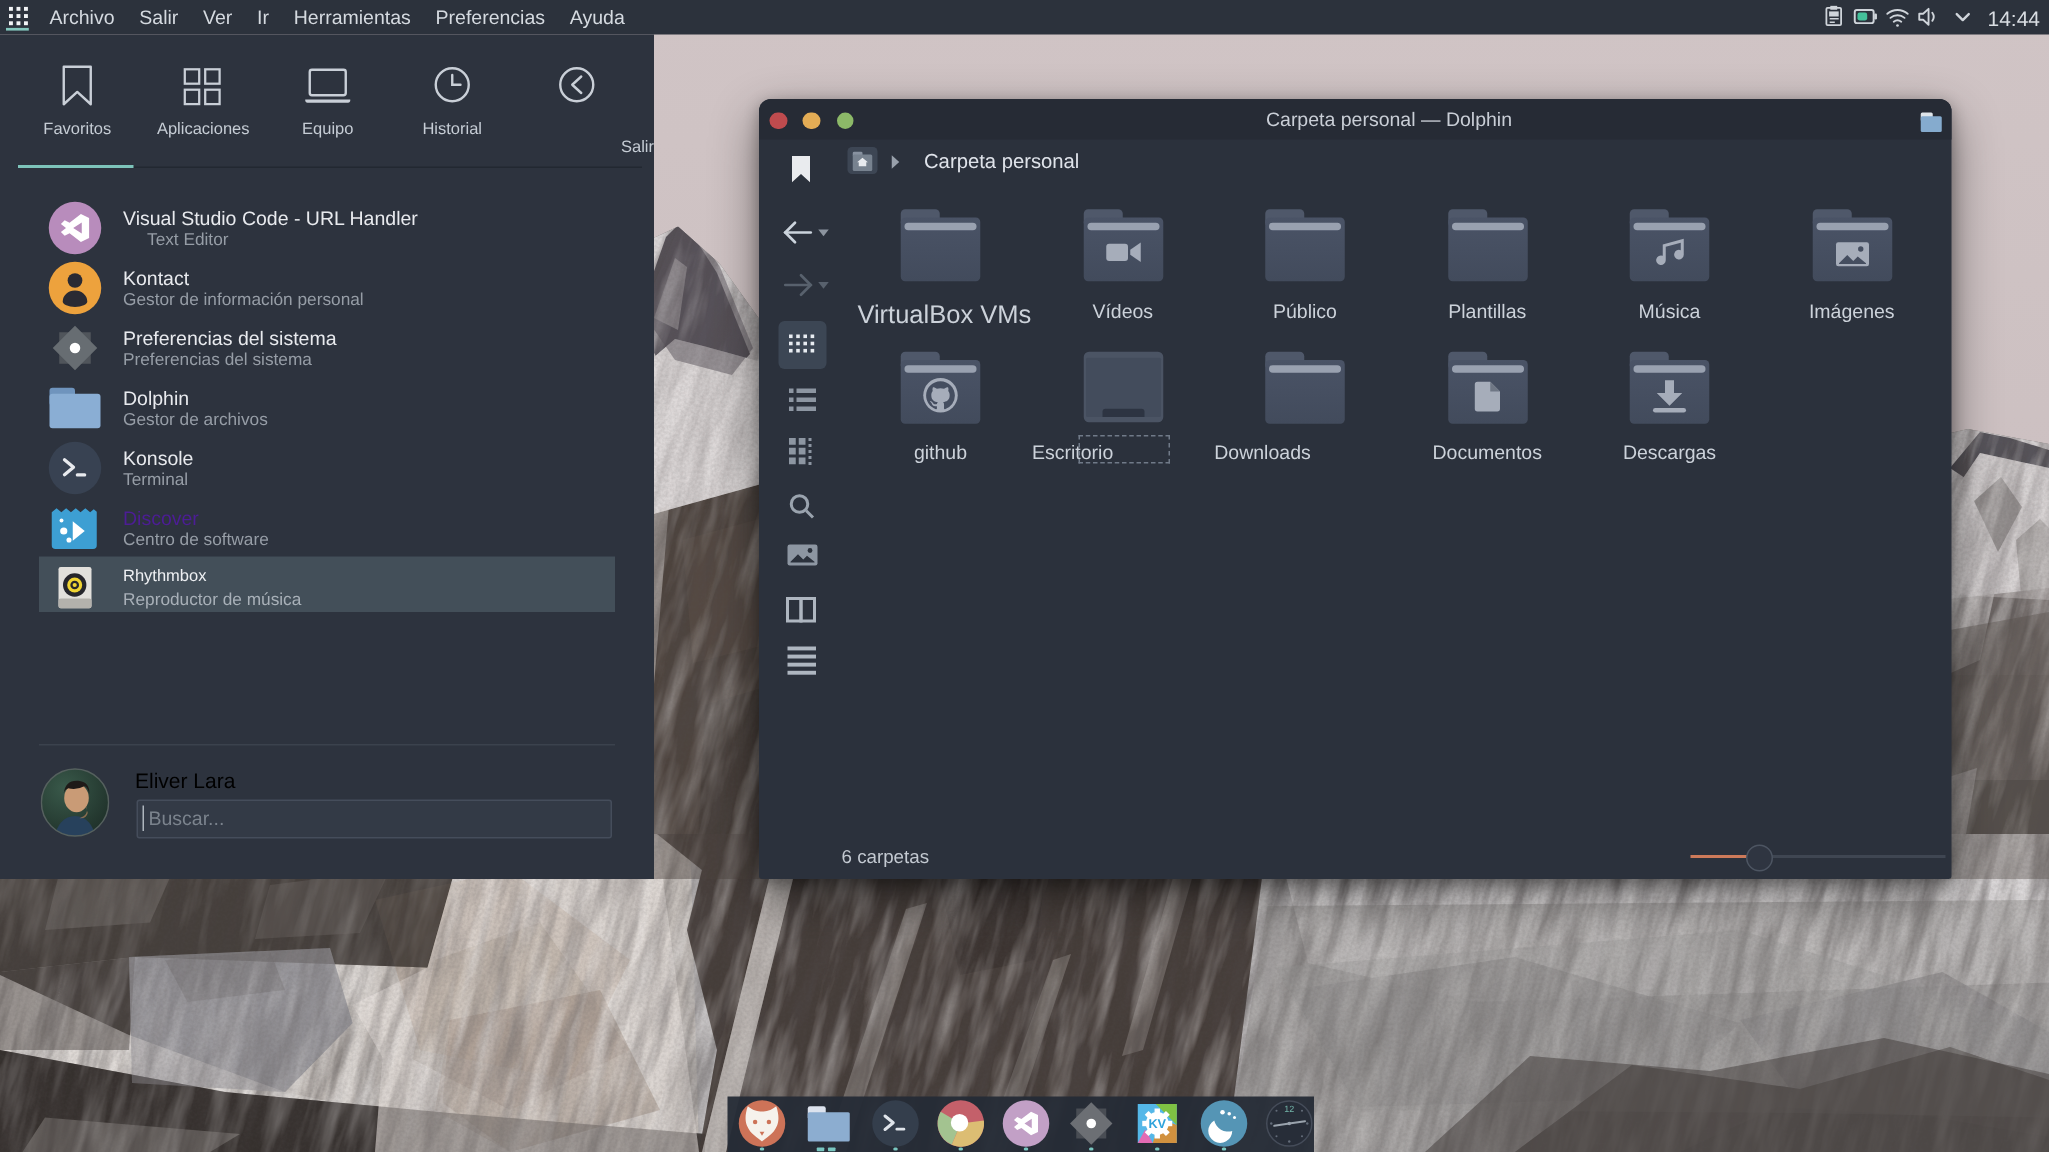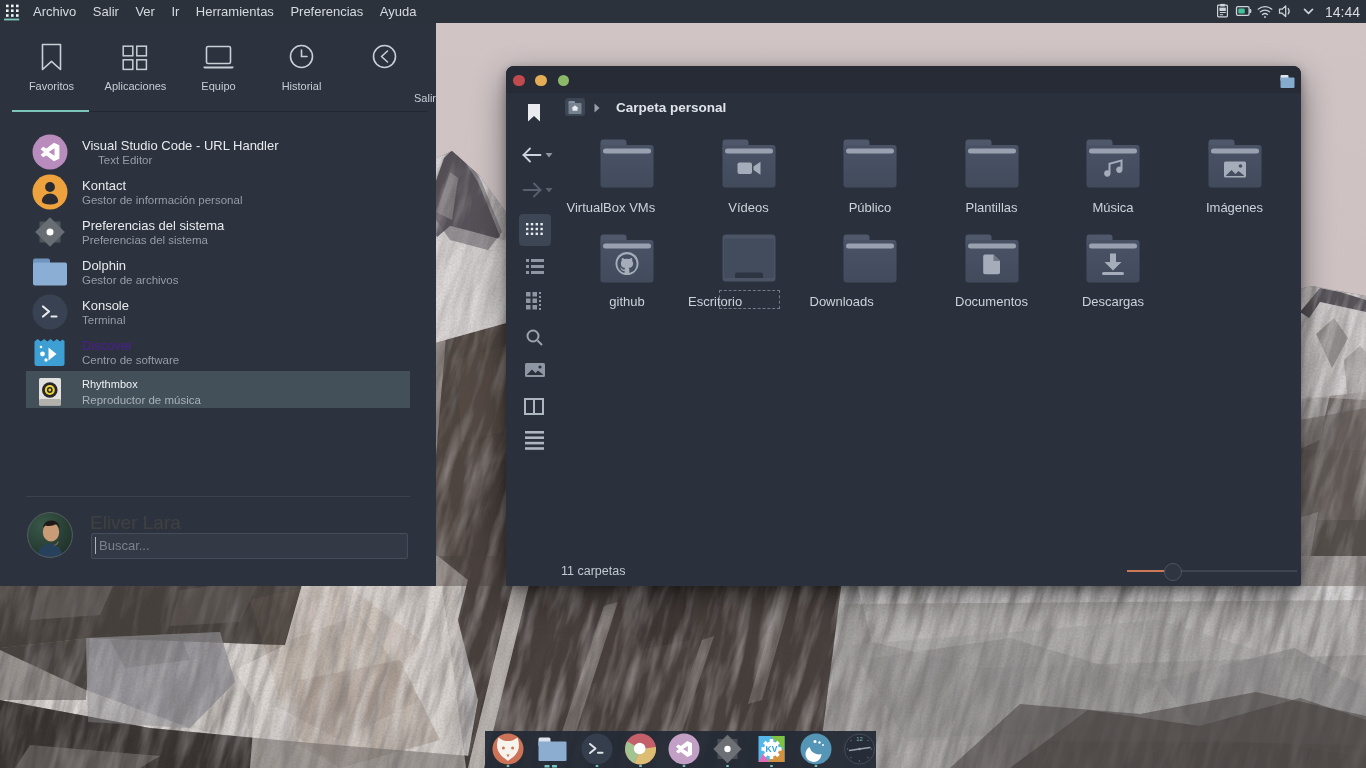--- a/index.html
+++ b/index.html
@@ -291,21 +291,21 @@
   </defs>
   <g clip-path="url(#avclip)">
     <rect width="46" height="46" fill="url(#avbg)"></rect>
     <path d="M10 46 a13 14 0 0 1 26 0 z" fill="#27415c"></path>
     <ellipse cx="24" cy="20" rx="8.2" ry="9.5" fill="#c99b76"></ellipse>
     <path d="M15.5 17 q1 -9 9.5 -8.5 q8 0.5 7.5 9 q-0.5 -4 -3 -5.5 q-5.5 3 -11 1.5 q-2.5 1 -3 3.5z" fill="#1e1a18"></path>
     <path d="M30 25 q2.5 4 -1 7 l-3 1.5 q4.5 0.5 5.5 -3.5 z" fill="#b0815c" opacity="0.7"></path>
   </g>
   <circle cx="23" cy="23" r="22.4" fill="none" stroke="#55605e" stroke-width="1"></circle>
 </svg>
-<div class="abs" style="left:90px;top:512px;color:#404040;font-size:19px">Eliver Lara</div>
+<div class="abs" style="left:90px;top:512px;color:#000000;font-size:14px">Eliver Lara</div>
 <div class="abs" style="left:91px;top:533px;width:315px;height:24px;background:#333a46;border:1px solid #454d5b;border-radius:2px"></div>
 <div class="abs" style="left:99px;top:538px;color:#7b838d;font-size:13px">Buscar...</div>
 <div class="abs" style="left:95px;top:537px;width:1px;height:17px;background:#aeb5bd"></div>
 
 <svg width="0" height="0" style="position:absolute">
   <defs>
     <linearGradient id="fbody" x1="0" y1="0" x2="0" y2="1">
       <stop offset="0" stop-color="#4a5366"></stop>
         <stop offset="1" stop-color="#424b5c"></stop>
     </linearGradient>
@@ -316,38 +316,39 @@
     </g>
   </defs>
 </svg>
 
 <div class="abs" style="left:506px;top:66px;width:795px;height:520px;border-radius:8px 8px 2px 2px;background:#2b313c;box-shadow:0 12px 32px rgba(0,0,0,0.45), 0 3px 10px rgba(0,0,0,0.3)">
 
   <div class="abs" style="left:0;top:0;width:795px;height:27px;background:#262b35;border-radius:8px 8px 0 0"></div>
   <div class="abs" style="left:7px;top:8.5px;width:11.5px;height:11.5px;border-radius:50%;background:#bf4b4e"></div>
   <div class="abs" style="left:29px;top:8.5px;width:11.5px;height:11.5px;border-radius:50%;background:#e3ac55"></div>
   <div class="abs" style="left:51.5px;top:8.5px;width:11.5px;height:11.5px;border-radius:50%;background:#8cb968"></div>
+  <div class="abs" style="left:100px;top:6px;width:640px;text-align:center;color:#c9ced6;font-size:13px">Carpeta personal — Dolphin</div>
   <svg class="abs" style="left:774px;top:8px" width="15" height="15" viewBox="0 0 15 15">
     <rect x="0.5" y="1" width="8" height="6" rx="1" fill="#dfe5ea"></rect>
     <rect x="0.5" y="3.5" width="14" height="10.5" rx="1" fill="#85abce"></rect>
   </svg>
 
   <svg class="abs" style="left:21px;top:38px" width="14" height="18" viewBox="0 0 14 18">
     <path d="M1 0 h12 v17.5 l-6 -5.5 -6 5.5 z" fill="#e9ebee"></path>
   </svg>
   <div class="abs" style="left:59px;top:32px;width:20px;height:18px;background:#3d4654;border-radius:3px"></div>
   <svg class="abs" style="left:62px;top:34.5px" width="14" height="13" viewBox="0 0 14 13">
     <rect x="0.5" y="0" width="6.5" height="3.5" rx="1" fill="#8892a0"></rect>
     <rect x="0.5" y="2" width="13" height="11" rx="1" fill="#77828f"></rect>
     <path d="M7 4.2 l3.6 3 h-1.1 v2.6 h-5 v-2.6 h-1.1 z" fill="#e8ebef"></path>
   </svg>
   <svg class="abs" style="left:87px;top:36.5px" width="8" height="10" viewBox="0 0 8 10">
     <path d="M1.5 0.5 l5 4.5 -5 4.5 z" fill="#98a0ab"></path>
   </svg>
-  <div class="abs" style="left:110px;top:34px;color:#dfe3ea;font-size:13.5px;font-weight:bold">Carpeta personal</div>
+  <div class="abs" style="left:110px;top:34px;color:#dfe3ea;font-size:13.5px;font-weight:normal">Carpeta personal</div>
 
   <svg class="abs" style="left:5px;top:76px" width="42" height="380" viewBox="0 0 42 380">
 
     <g stroke="#cbd3dc" stroke-width="1.8" fill="none" stroke-linecap="round">
       <path d="M12.5 13 h17"></path>
         <path d="M19 6.5 l-6.5 6.5 6.5 6.5"></path>
     </g>
     <path d="M34.5 11 h7 l-3.5 4.5 z" fill="#8c949f"></path>
 
     <g stroke="#58616d" stroke-width="1.8" fill="none" stroke-linecap="round">
@@ -415,21 +416,21 @@
       <rect x="14" y="289" width="19" height="2.6"></rect>
       <rect x="14" y="294.4" width="19" height="2.6"></rect>
       <rect x="14" y="299.8" width="19" height="2.6"></rect>
       <rect x="14" y="305.2" width="19" height="2.6"></rect>
     </g>
   </svg>
 
   <svg class="abs" style="left:94px;top:73px" width="54" height="49">
       <use href="#folderbase"></use>
     </svg>
-  <div class="abs" style="left:60.5px;top:133.5px;width:121px;text-align:left;color:#ccd2da;font-size:13px">VirtualBox VMs</div>
+  <div class="abs" style="left:60.5px;top:133.5px;width:121px;text-align:right;color:#ccd2da;font-size:17px">VirtualBox VMs</div>
 
   <svg class="abs" style="left:215.5px;top:73px" width="54" height="49" viewBox="0 0 54 49">
       <use href="#folderbase"></use>
     <rect x="15.5" y="23.5" width="14.5" height="11.5" rx="2" fill="#a6adba"></rect>
     <path d="M31.5 27.5 l7 -4.8 v13 l-7 -4.8 z" fill="#a6adba"></path>
   </svg>
   <div class="abs" style="left:182px;top:133.5px;width:121px;text-align:center;color:#ccd2da;font-size:13px">Vídeos</div>
 
   <svg class="abs" style="left:337px;top:73px" width="54" height="49">
       <use href="#folderbase"></use>
@@ -482,21 +483,21 @@
   </svg>
   <div class="abs" style="left:425px;top:227.5px;width:121px;text-align:center;color:#ccd2da;font-size:13px">Documentos</div>
 
   <svg class="abs" style="left:580px;top:167.5px" width="54" height="49" viewBox="0 0 54 49">
       <use href="#folderbase"></use>
     <path d="M24 19.5 h6 v8.5 h5.5 l-8.5 8.5 -8.5 -8.5 h5.5 z" fill="#a6adba"></path>
     <rect x="16" y="38" width="22" height="3" rx="1.5" fill="#a6adba"></rect>
   </svg>
   <div class="abs" style="left:546.5px;top:227.5px;width:121px;text-align:center;color:#ccd2da;font-size:13px">Descargas</div>
 
-  <div class="abs" style="left:55px;top:497.5px;color:#c3c9d1;font-size:12.5px">11 carpetas</div>
+  <div class="abs" style="left:55px;top:497.5px;color:#c3c9d1;font-size:12.5px">6 carpetas</div>
   <div class="abs" style="left:621px;top:504px;width:38px;height:1.5px;background:#cd7a5a"></div>
   <div class="abs" style="left:674px;top:504px;width:117px;height:1.5px;background:#3f4652"></div>
   <div class="abs" style="left:658px;top:496.5px;width:16px;height:16px;border-radius:50%;background:#2f3541;border:1px solid #4d5562"></div>
 </div>
 
 <div class="abs" style="left:485px;top:731px;width:391px;height:37px;background:rgba(37,43,54,0.95)"></div>
 <svg class="abs" style="left:485px;top:731px" width="391" height="37" viewBox="0 0 391 37">
 
   <g transform="translate(23,18)">
     <circle r="15.5" fill="#cd7358"></circle>

